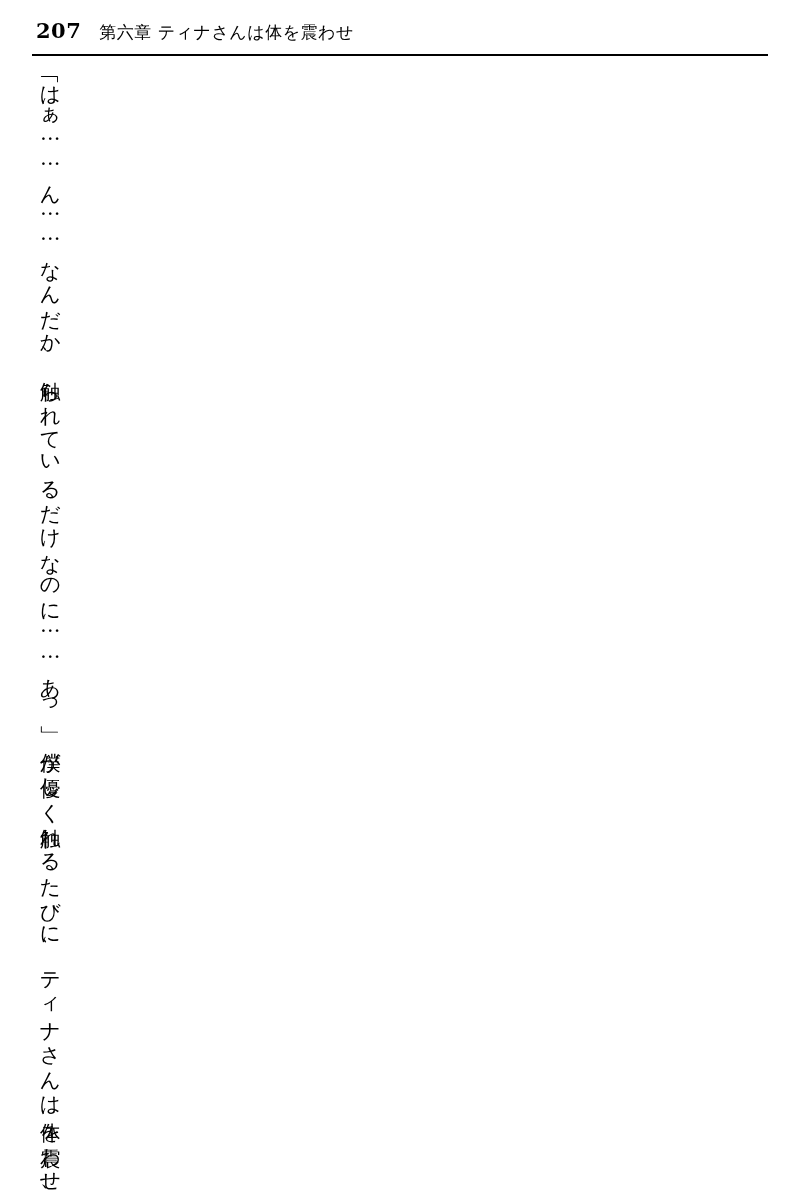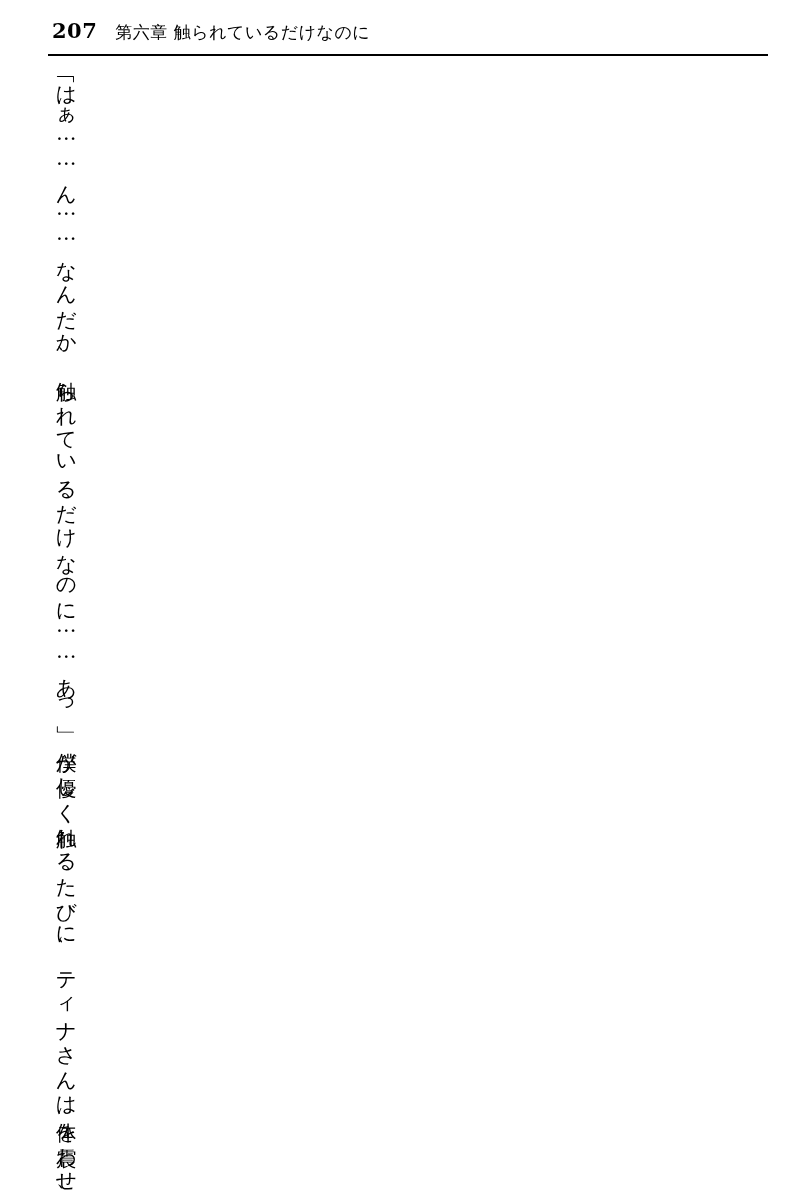--- a/index.html
+++ b/index.html
@@ -12,21 +12,21 @@
     height: 1200px;
     font-family: "DejaVu Serif", "Liberation Serif", serif;
     color: #000000;
     overflow: hidden;
   }
   .page {
     position: relative;
     width: 800px;
     height: 1060px;
     box-sizing: border-box;
-    padding: 18px 30px 20px 46px;
+    padding: 18px 30px 20px 30px;
   }
   .header {
     display: flex;
     align-items: baseline;
     gap: 18px;
     padding-left: 6px;
     padding-bottom: 6px;
   }
   .page-number {
     font-size: 21px;
@@ -71,21 +71,21 @@
     margin-left: 0;
   }
 </style>
 </head>
 <body>
 
 <div class="page">
 
   <div class="header">
     <span class="page-number">207</span>
-    <span class="chapter-title">第六章 触られているだけなのに</span>
+    <span class="chapter-title">第六章 ティナさんは体を震わせ</span>
   </div>
   <div class="rule"></div>
 
   <div class="body-area">
     <div class="vtext" id="vtext"><span class="vline">「はぁ……ん……なんだか、触られているだけなのに……あっ」</span><span class="vline">　僕が優しく触れるたびに、ティナさんは体を震わせ、熱い吐息を漏らす。</span></div>
   </div>
 
 </div>
 
 </body></html>

